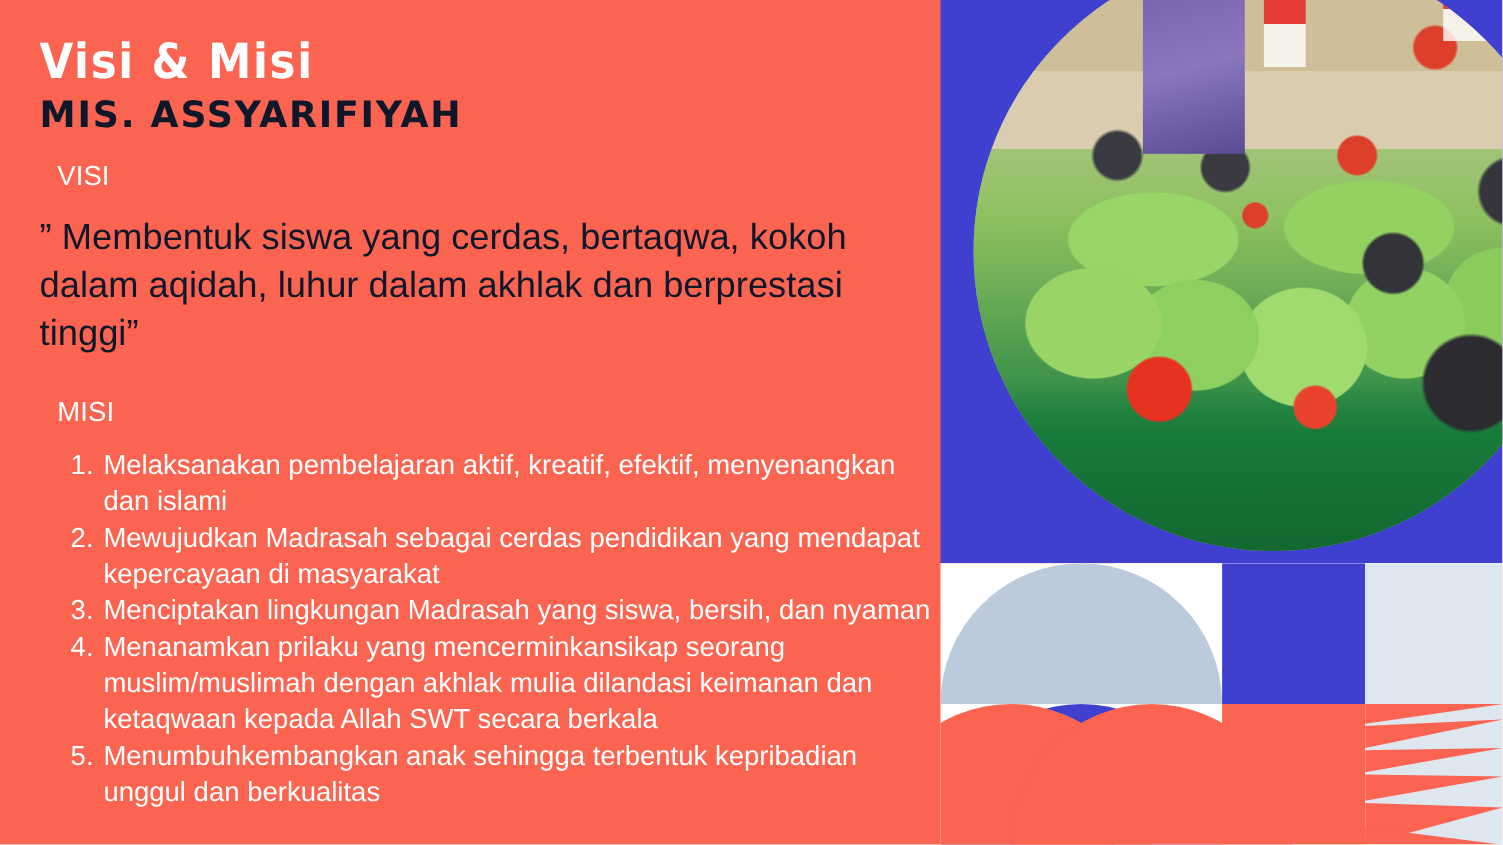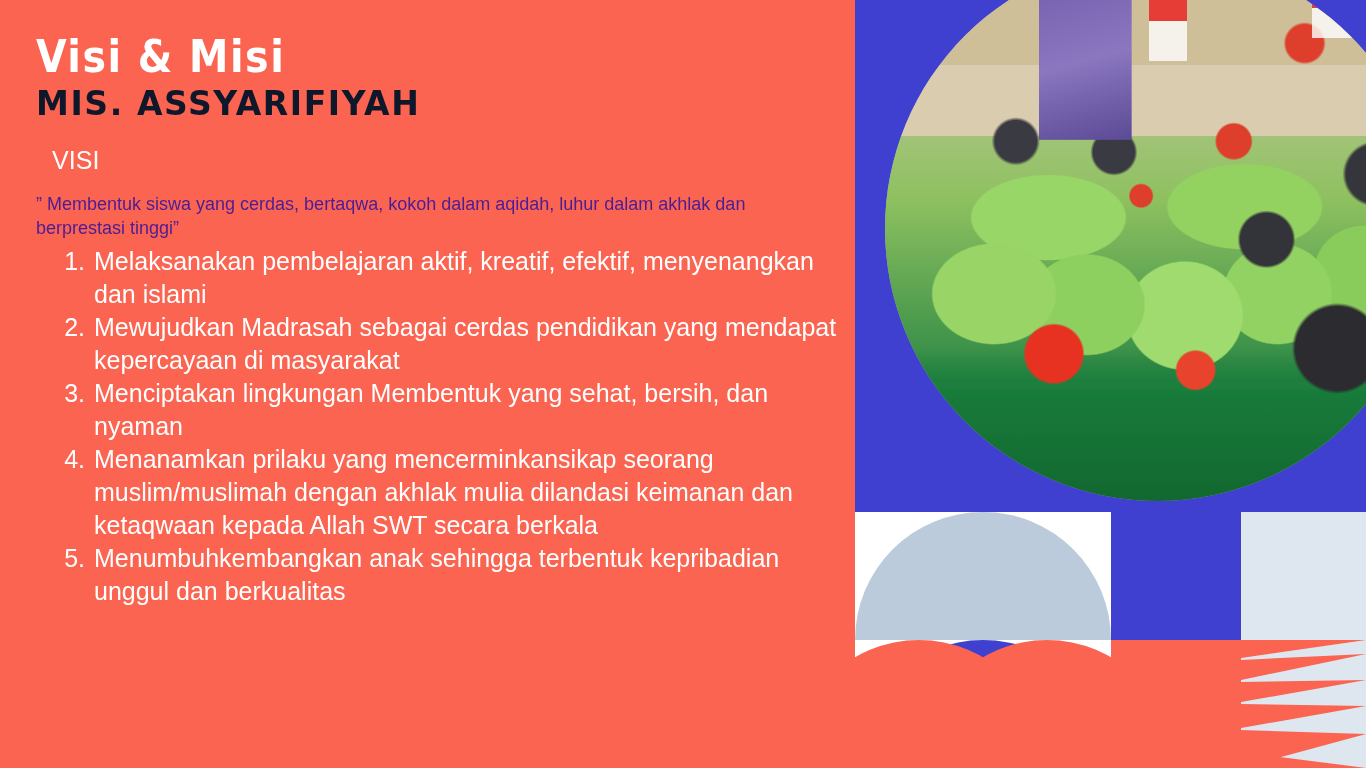--- a/index.html
+++ b/index.html
@@ -54,23 +54,23 @@
   .section-label {
     font-family: "Liberation Sans", sans-serif;
     font-size: 25px;
     line-height: 1.3;
     color: #ffffff;
     margin: 16px;
     letter-spacing: 0.1px;
   }
   #visi-text {
     font-family: "Liberation Sans", sans-serif;
-    font-size: 18px;
+    font-size: 33px;
     line-height: 1.33;
-    color: #4c1d95;
+    color: #0f172a;
     margin: 2px 0 0 0;
     max-width: 800px;
   }
   #misi-label {
     margin-top: 34px;
   }
 
   #misi-list {
     margin: 4px 0 12px 0;
     padding: 0 0 0 56px;
@@ -251,24 +251,25 @@
     <h1 id="title-main">Visi &amp; Misi</h1>
 
     <h2 id="title-sub">MIS. ASSYARIFIYAH</h2>
 
     <div>
       <p class="section-label">VISI</p>
       <p id="visi-text">” Membentuk siswa yang cerdas, bertaqwa, kokoh dalam aqidah, luhur dalam akhlak dan berprestasi tinggi”</p>
     </div>
 
     <div>
+      <p class="section-label" id="misi-label">MISI</p>
       <ol id="misi-list">
         <li>Melaksanakan pembelajaran aktif, kreatif, efektif, menyenangkan dan islami</li>
         <li>Mewujudkan Madrasah sebagai cerdas pendidikan yang mendapat kepercayaan di masyarakat</li>
-        <li>Menciptakan lingkungan Membentuk yang sehat, bersih, dan nyaman</li>
+        <li>Menciptakan lingkungan Madrasah yang siswa, bersih, dan nyaman</li>
         <li>Menanamkan prilaku yang mencerminkansikap seorang muslim/muslimah dengan akhlak mulia dilandasi keimanan dan ketaqwaan kepada Allah SWT secara berkala</li>
         <li>Menumbuhkembangkan anak sehingga terbentuk kepribadian unggul dan berkualitas</li>
       </ol>
     </div>
   </div>
 
   <div id="right-top">
     <div id="photo-circle">
       <div id="photo-inner"></div>
     </div>

